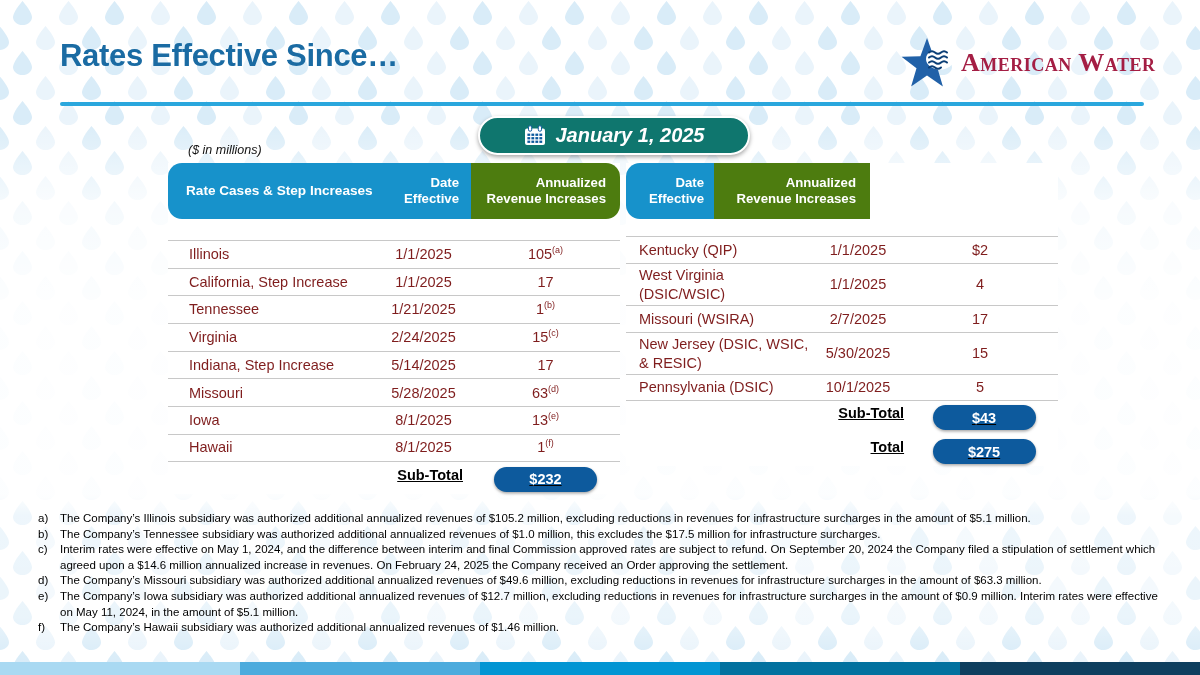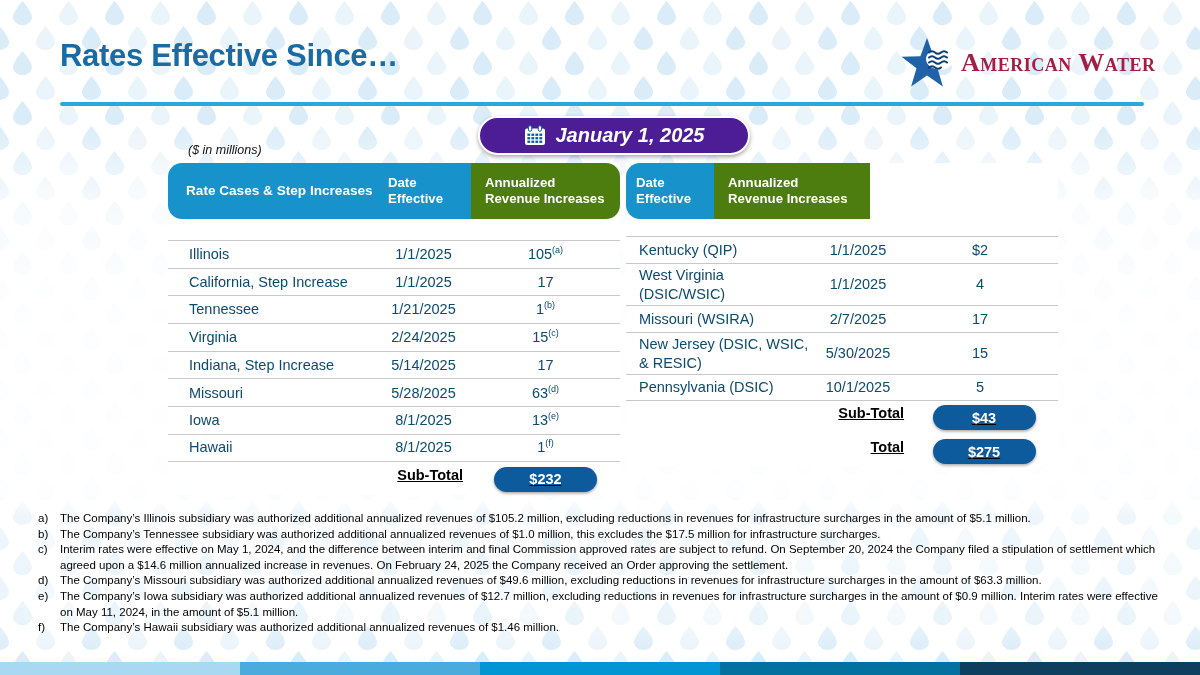--- a/index.html
+++ b/index.html
@@ -30,50 +30,50 @@
     background:#2aa7dd; border-radius:2px; }
 
   .logo { position:absolute; left:901px; top:36px; display:flex; align-items:center; gap:8px; }
   .wordmark {
     font-family:"Liberation Serif", serif; font-variant:small-caps;
     font-size:26px; font-weight:600; color:#a41e44; letter-spacing:0.5px; white-space:nowrap;
   }
 
   .date-badge {
     position:absolute; left:478px; top:116px; width:272px; height:39px;
-    background:#4c1d95; border:2.5px solid #ffffff; border-radius:23px;
+    background:#0f766e; border:2.5px solid #ffffff; border-radius:23px;
     box-sizing:border-box; display:flex; align-items:center; justify-content:center; gap:10px;
     box-shadow:0 2px 4px rgba(0,0,0,0.35);
   }
   .date-text { color:#ffffff; font-size:20px; font-weight:bold; font-style:italic; }
 
   .units { position:absolute; left:188px; top:143px; font-style:italic; font-size:12.5px; color:#111; }
 
   .table { position:absolute; background:#ffffff; }
   .table.left  { left:168px; top:163px; width:452px; }
   .table.right { left:626px; top:163px; width:432px; }
 
   .thead { display:flex; height:56px; border-radius:14px; overflow:hidden;
     color:#ffffff; font-weight:bold; font-size:13.2px; line-height:1.25; }
-  .th { display:flex; align-items:center; justify-content:center; text-align:left; box-sizing:border-box; }
+  .th { display:flex; align-items:center; justify-content:center; text-align:right; box-sizing:border-box; }
   .th.dark  { background:#1792cb; }
   .th.light { background:#4d7c0f; }
 
   .left .c1 { width:208px; justify-content:flex-start; text-align:left; padding-left:18px; font-size:13.6px; }
   .left .c2 { width:95px;  padding:0 12px; }
   .left .c3 { width:149px; padding:0 14px; }
   .right .c1 { width:188px; justify-content:flex-start; text-align:left; padding-left:13px; font-size:13.6px; }
   .right .c2 { width:88px;  padding:0 10px; }
   .right .c3 { width:156px; padding:0 14px; }
 
   .tbody { }
   .left  .tbody { margin-top:21px; }
   .right .tbody { margin-top:17px; }
   .row { display:flex; align-items:center; border-top:1px solid #c8c8c8;
-    font-size:14.5px; color:#0c4a6e; padding:2px 0; box-sizing:border-box; }
+    font-size:14.5px; color:#7f1d1d; padding:2px 0; box-sizing:border-box; }
   .left  .row { height:27.7px; }
   .right .row { min-height:27px; }
   .tbody .row:last-child { border-bottom:1px solid #c8c8c8; }
 
   .cell { box-sizing:border-box; line-height:1.28; }
   .left  .cell.name { width:208px; padding-left:21px; }
   .left  .cell.date { width:95px;  text-align:center; }
   .left  .cell.val  { width:149px; text-align:center; }
   .right .cell.name { width:188px; padding-left:13px; }
   .right .cell.date { width:88px;  text-align:center; }

